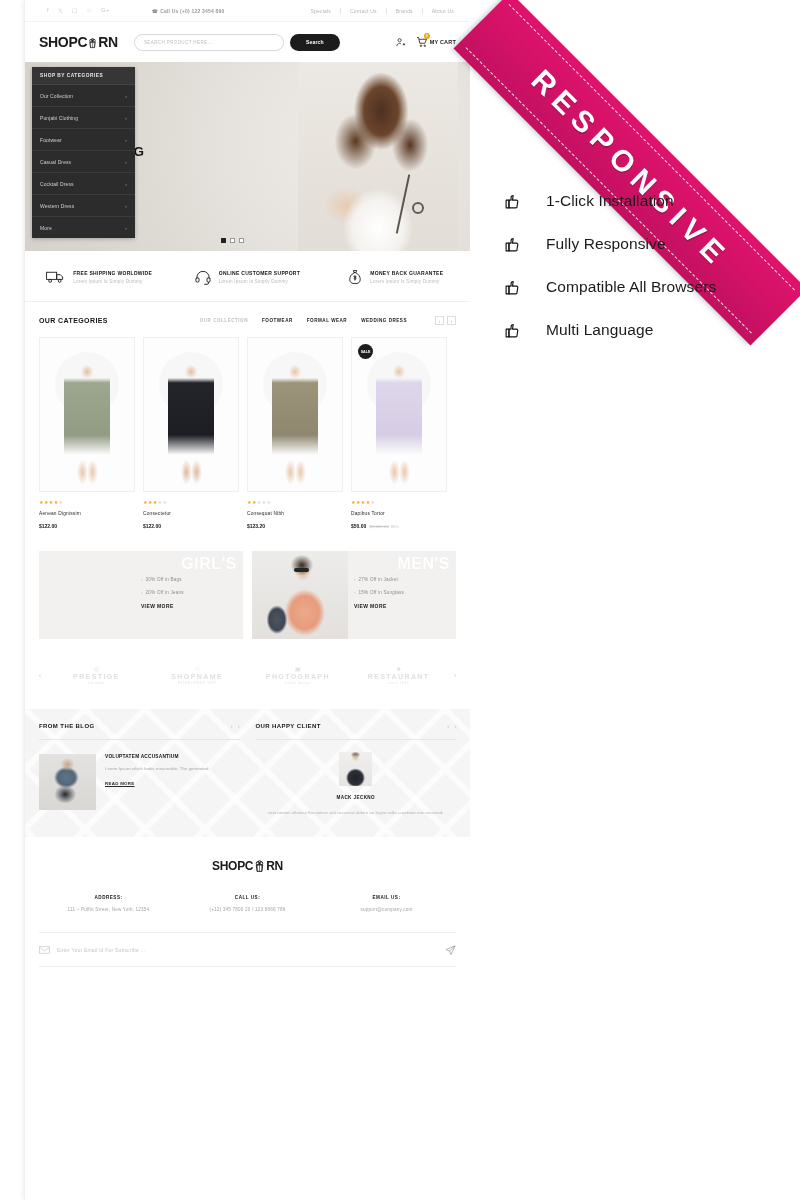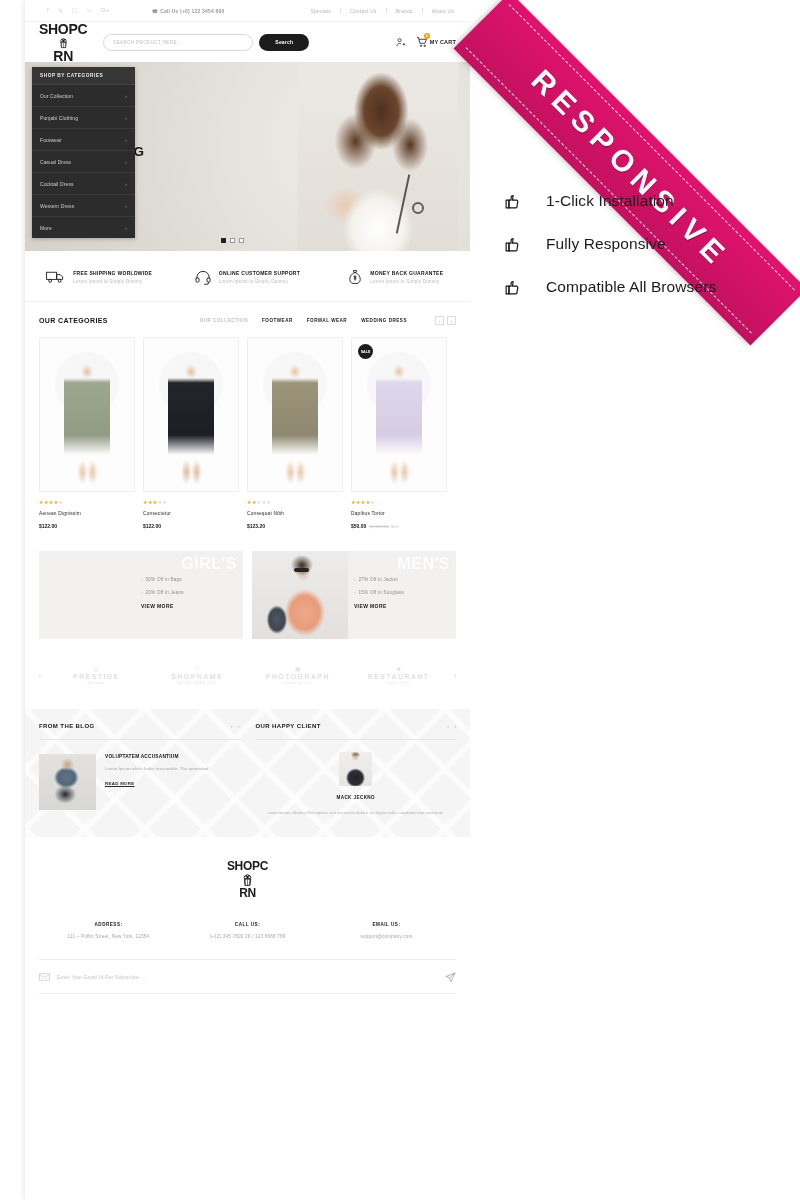--- a/index.html
+++ b/index.html
@@ -32,21 +32,21 @@
   .topbar-phone { margin-left: 42px; font-weight: bold; color: #9a9a9a; font-size: 5px; }
   .topbar-phone .ph-ic { margin-right: 2px; }
   .topnav { margin-left: auto; display: flex; gap: 0; align-items: center; }
   .topnav a { color: #b5b5b5; text-decoration: none; padding: 0 9px; font-size: 5px;
               border-right: 1px solid #e4e4e4; }
   .topnav a:last-child { border-right: none; padding-right: 4px; }
 
   
   .header { height: 40px; display: flex; align-items: center; padding: 0 14px; background: #fff; }
   .logo { font-size: 14px; font-weight: 800; letter-spacing: -.3px; color: #1a1a1a;
-          display: flex; align-items: center; flex-direction: column; }
+          display: flex; align-items: center; }
   .logo .cornicon { display: inline-block; width: 11px; height: 11px; margin: 0 0px;
                     position: relative; top: 1px; }
   .searchwrap { display: flex; align-items: center; margin-left: 16px; }
   .searchbox {
     width: 150px; height: 17px; border: 1px solid #d8d8d8; border-radius: 9px;
     font-size: 4.5px; color: #bdbdbd; letter-spacing: .4px; padding: 0 9px;
     display: flex; align-items: center; background: #fff;
   }
   .searchbtn {
     width: 50px; height: 17px; background: #1c1c1c; border-radius: 9px; margin-left: 6px;
@@ -679,15 +679,24 @@
     </div>
     <div class="feat">
       <span>
         <svg viewBox="0 0 24 24" width="17" height="17" fill="none" stroke="#111" stroke-width="1.6" stroke-linejoin="round">
           <path d="M7 10h3V6.5a3 3 0 0 1 3-3l-1 6.5h5.5a2 2 0 0 1 2 2.3l-1.1 6A2 2 0 0 1 16.4 21H7z"></path>
           <rect x="3" y="10" width="4" height="11"></rect>
         </svg>
       </span>
       <span class="fl">Compatible All Browsers</span>
     </div>
+    <div class="feat">
+      <span>
+        <svg viewBox="0 0 24 24" width="17" height="17" fill="none" stroke="#111" stroke-width="1.6" stroke-linejoin="round">
+          <path d="M7 10h3V6.5a3 3 0 0 1 3-3l-1 6.5h5.5a2 2 0 0 1 2 2.3l-1.1 6A2 2 0 0 1 16.4 21H7z"></path>
+          <rect x="3" y="10" width="4" height="11"></rect>
+        </svg>
+      </span>
+      <span class="fl">Multi Language</span>
+    </div>
   </div>
 
 </div>
 
 </body></html>

